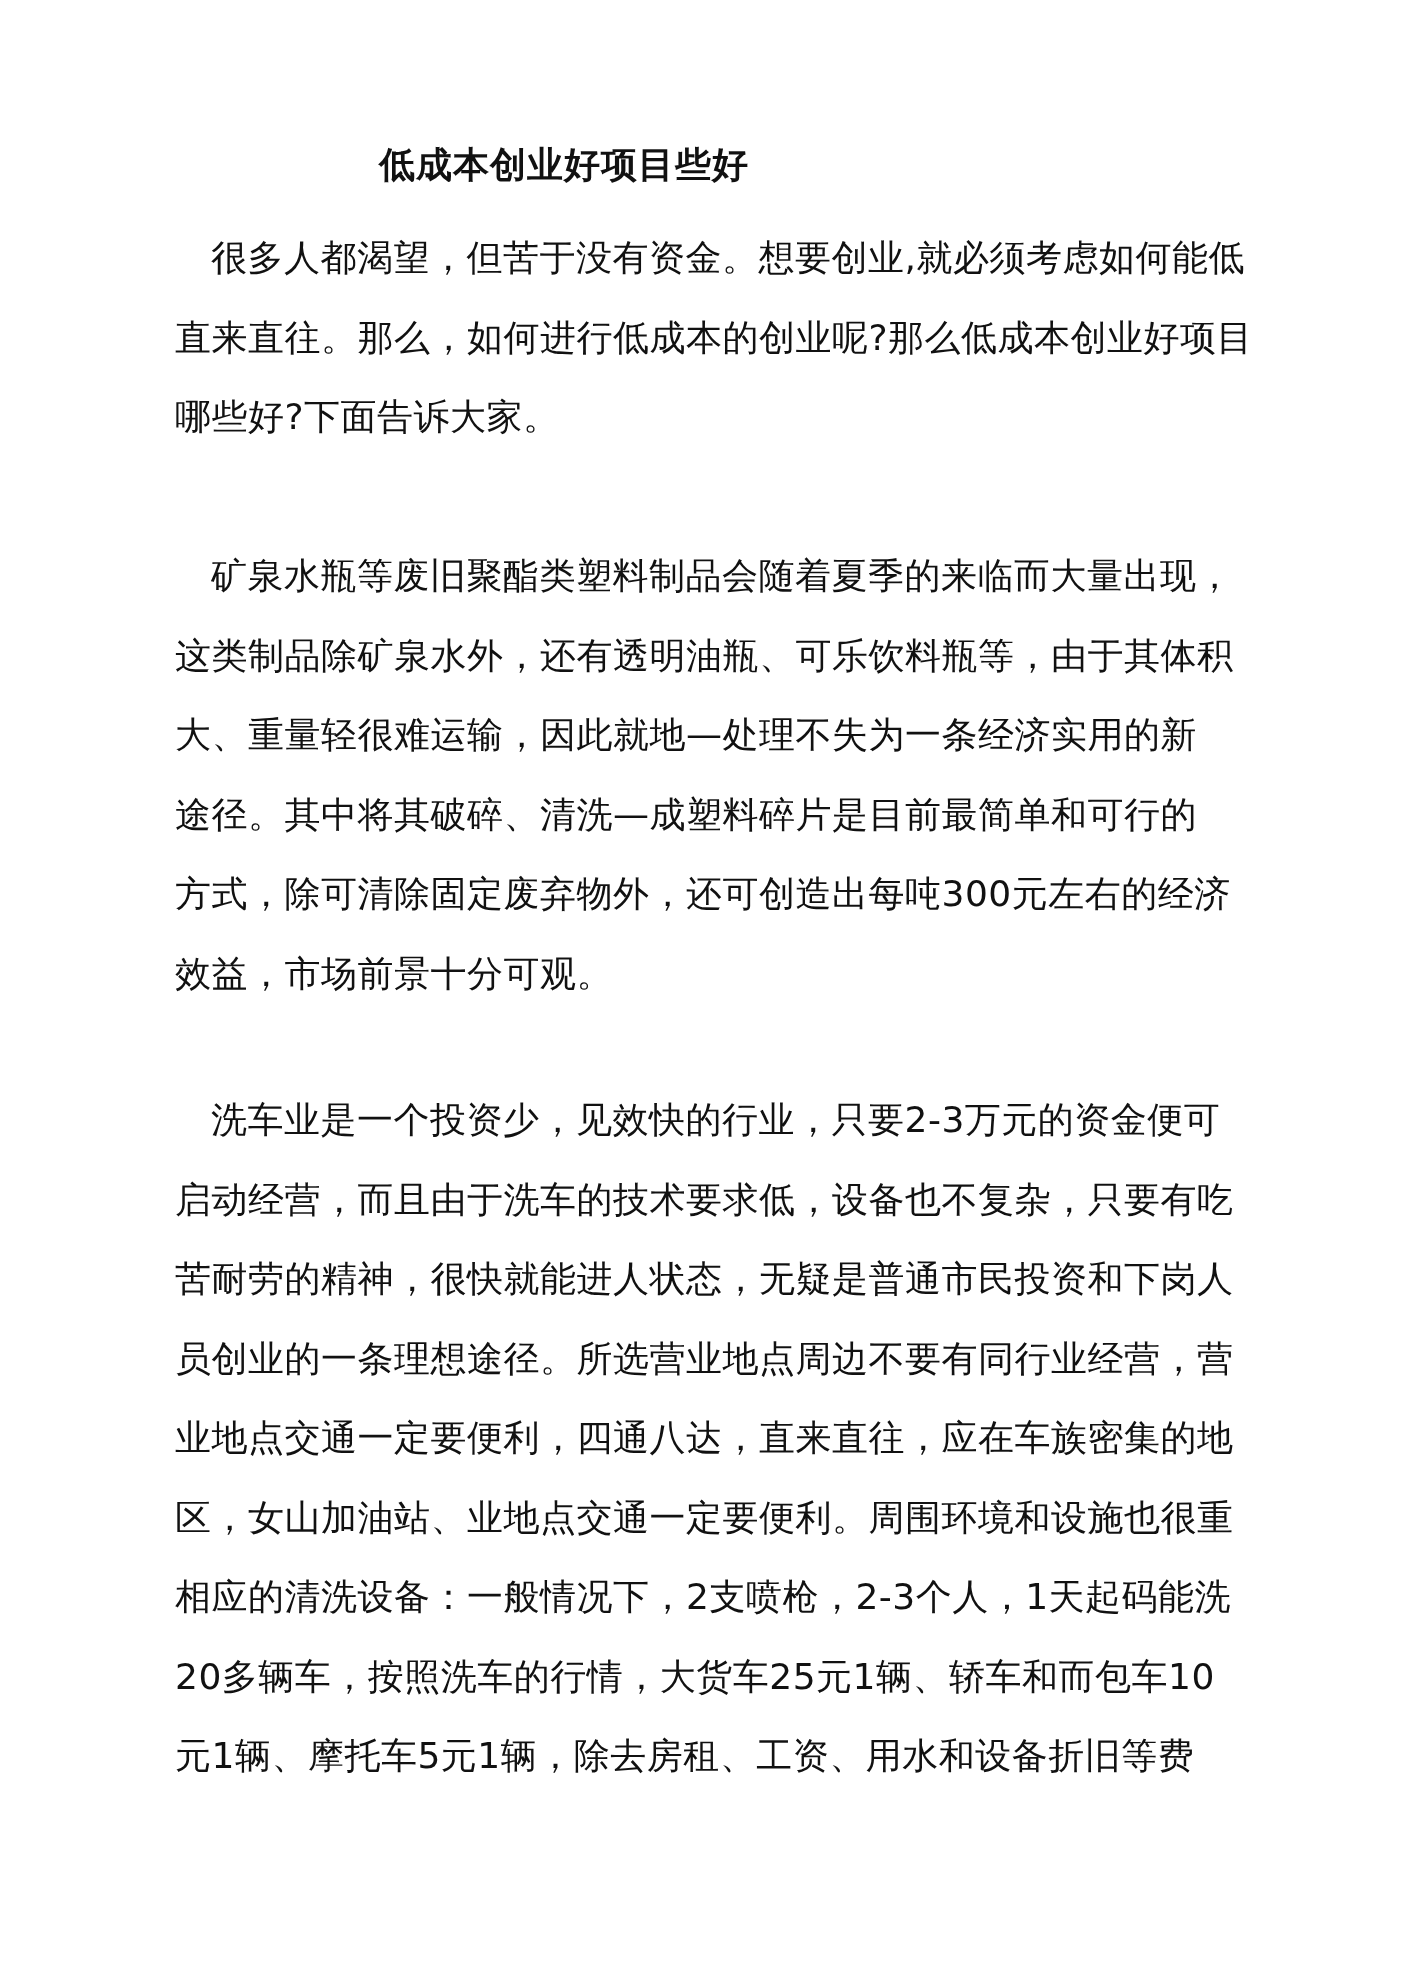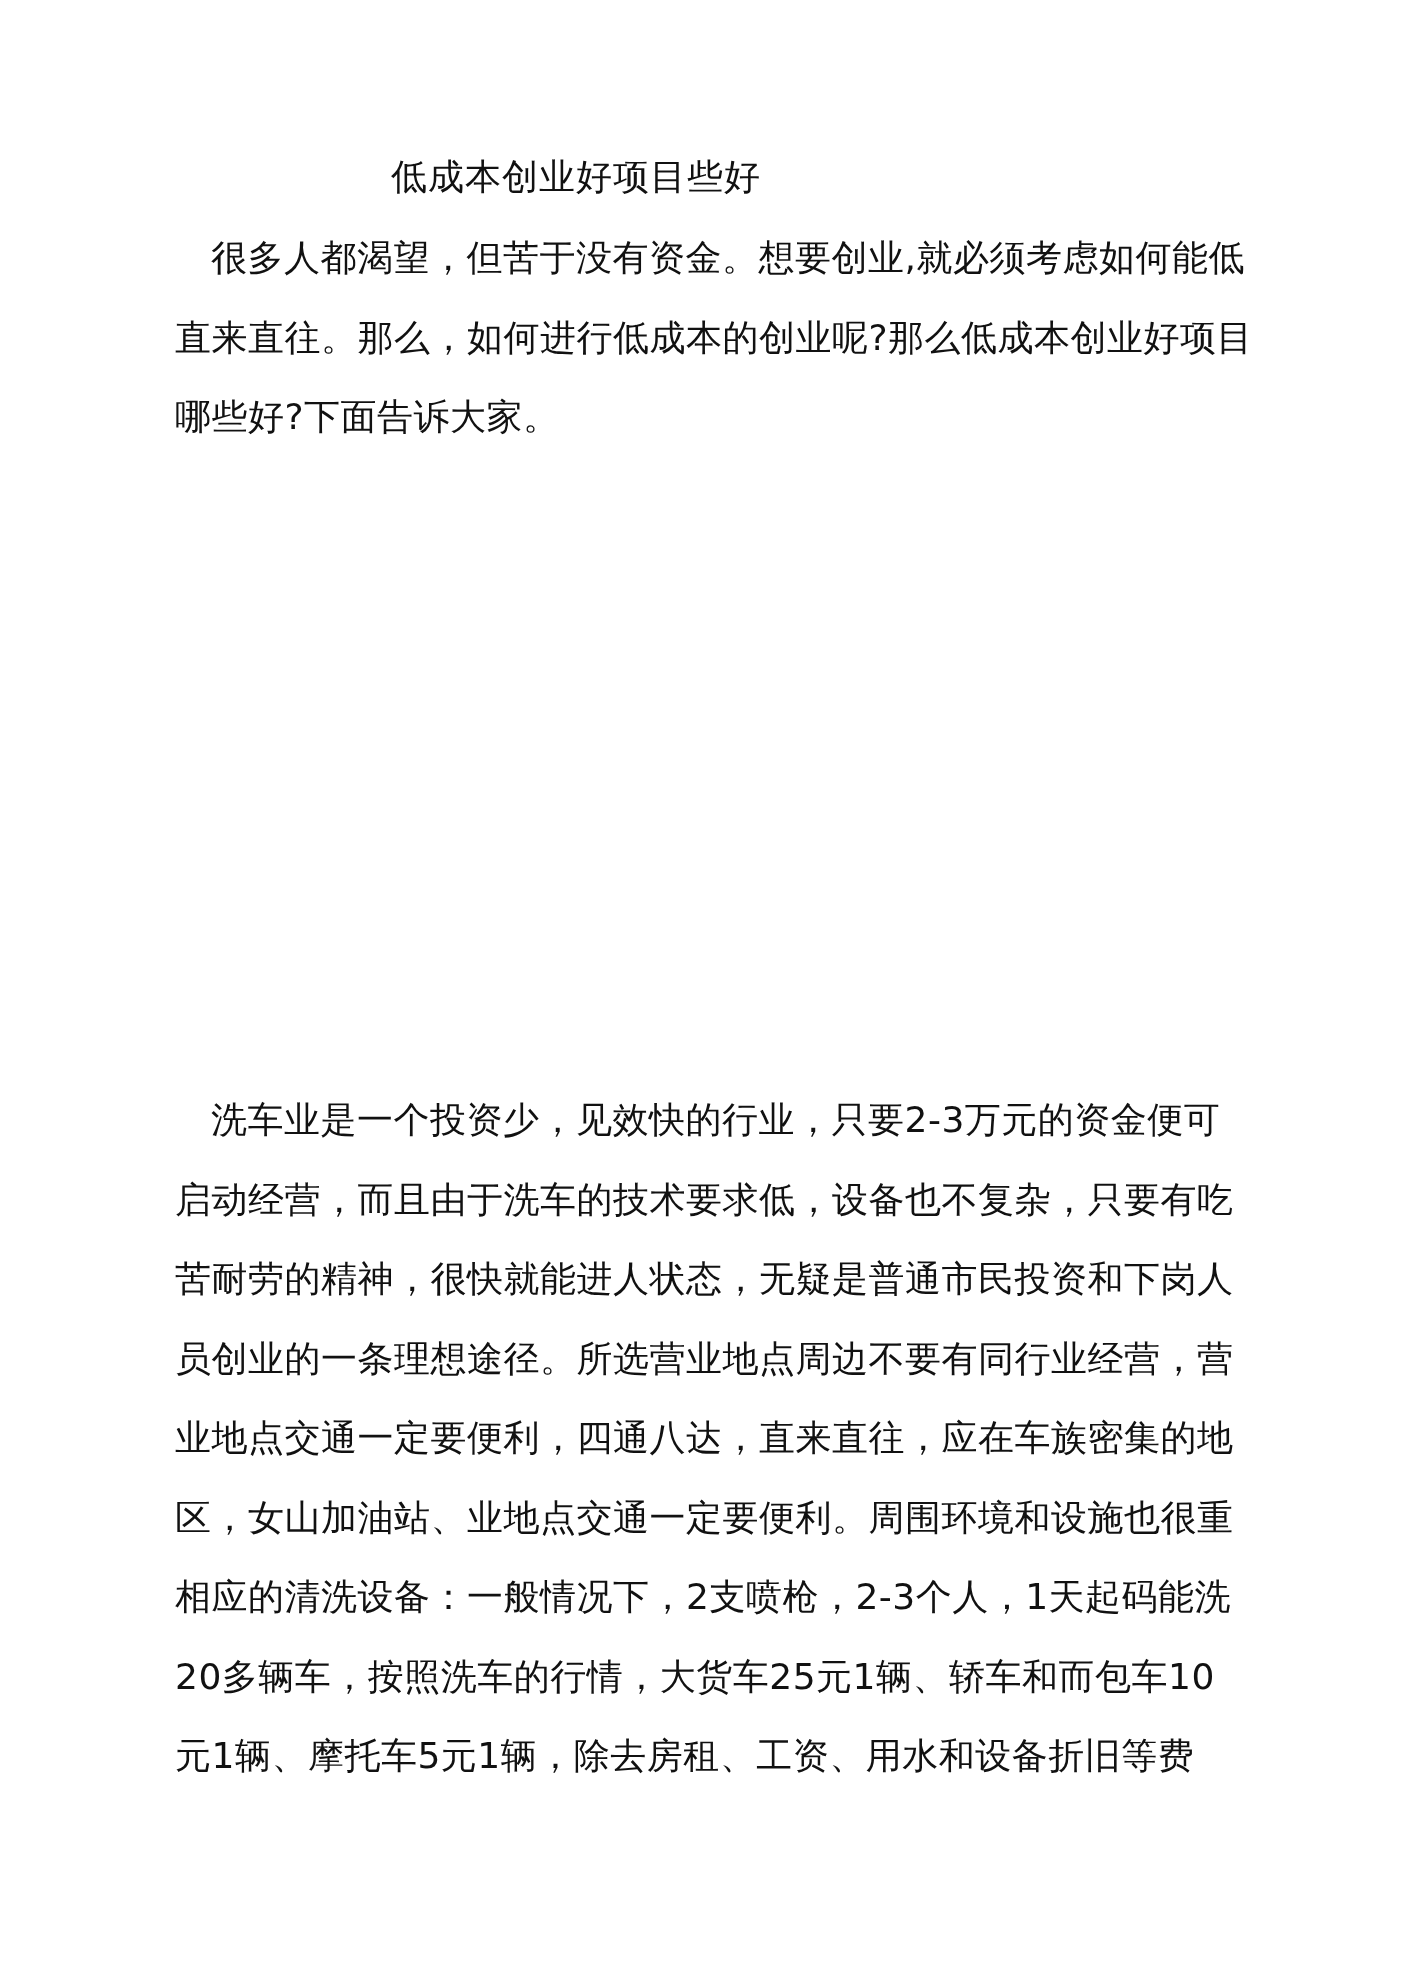--- a/index.html
+++ b/index.html
@@ -1,40 +1,48 @@
 <!DOCTYPE html>
 <html><head>
 <meta charset="utf-8">
 <style>
   html, body { margin: 0; padding: 0; background: #ffffff; }
   body { width: 1404px; height: 1984px; position: relative; overflow: hidden;
          font-family: "DejaVu Sans", "Liberation Sans", sans-serif; color: #111111; }
   .page { position: absolute; left: 0; top: 0; width: 1404px; height: 1984px; background: #ffffff; }
   .title { position: absolute; top: 140px; left: 0; width: 1128px; text-align: center;
-           font-size: 36px; line-height: 50px; font-weight: normal; margin: 12px; letter-spacing: 1px; }
+           font-size: 36px; line-height: 50px; font-weight: bold; margin: 0; letter-spacing: 1px; }
   .para { position: absolute; left: 175px; width: 1010px; margin: 0;
           font-size: 36px; line-height: 79.5px; letter-spacing: 0.5px; }
   .line { display: block; white-space: nowrap; height: 79.5px; }
   .line.indent { padding-left: 36px; }
   #p1 { top: 218px; }
   #p2 { top: 536px; }
   #p3 { top: 1080px; }
 </style>
 </head>
 <body>
 
 <div class="page">
   <h1 class="title">低成本创业好项目些好</h1>
 
   <div class="para" id="p1">
     <span class="line indent">很多人都渴望，但苦于没有资金。想要创业,就必须考虑如何能低</span>
     <span class="line">直来直往。那么，如何进行低成本的创业呢?那么低成本创业好项目</span>
     <span class="line">哪些好?下面告诉大家。</span>
   </div>
 
+  <div class="para" id="p2">
+    <span class="line indent">矿泉水瓶等废旧聚酯类塑料制品会随着夏季的来临而大量出现，</span>
+    <span class="line">这类制品除矿泉水外，还有透明油瓶、可乐饮料瓶等，由于其体积</span>
+    <span class="line">大、重量轻很难运输，因此就地—处理不失为一条经济实用的新</span>
+    <span class="line">途径。其中将其破碎、清洗—成塑料碎片是目前最简单和可行的</span>
+    <span class="line">方式，除可清除固定废弃物外，还可创造出每吨300元左右的经济</span>
+    <span class="line">效益，市场前景十分可观。</span>
+  </div>
 
   <div class="para" id="p3">
     <span class="line indent">洗车业是一个投资少，见效快的行业，只要2-3万元的资金便可</span>
     <span class="line">启动经营，而且由于洗车的技术要求低，设备也不复杂，只要有吃</span>
     <span class="line">苦耐劳的精神，很快就能进人状态，无疑是普通市民投资和下岗人</span>
     <span class="line">员创业的一条理想途径。所选营业地点周边不要有同行业经营，营</span>
     <span class="line">业地点交通一定要便利，四通八达，直来直往，应在车族密集的地</span>
     <span class="line">区，女山加油站、业地点交通一定要便利。周围环境和设施也很重</span>
     <span class="line">相应的清洗设备：一般情况下，2支喷枪，2-3个人，1天起码能洗</span>
     <span class="line">20多辆车，按照洗车的行情，大货车25元1辆、轿车和而包车10</span>

